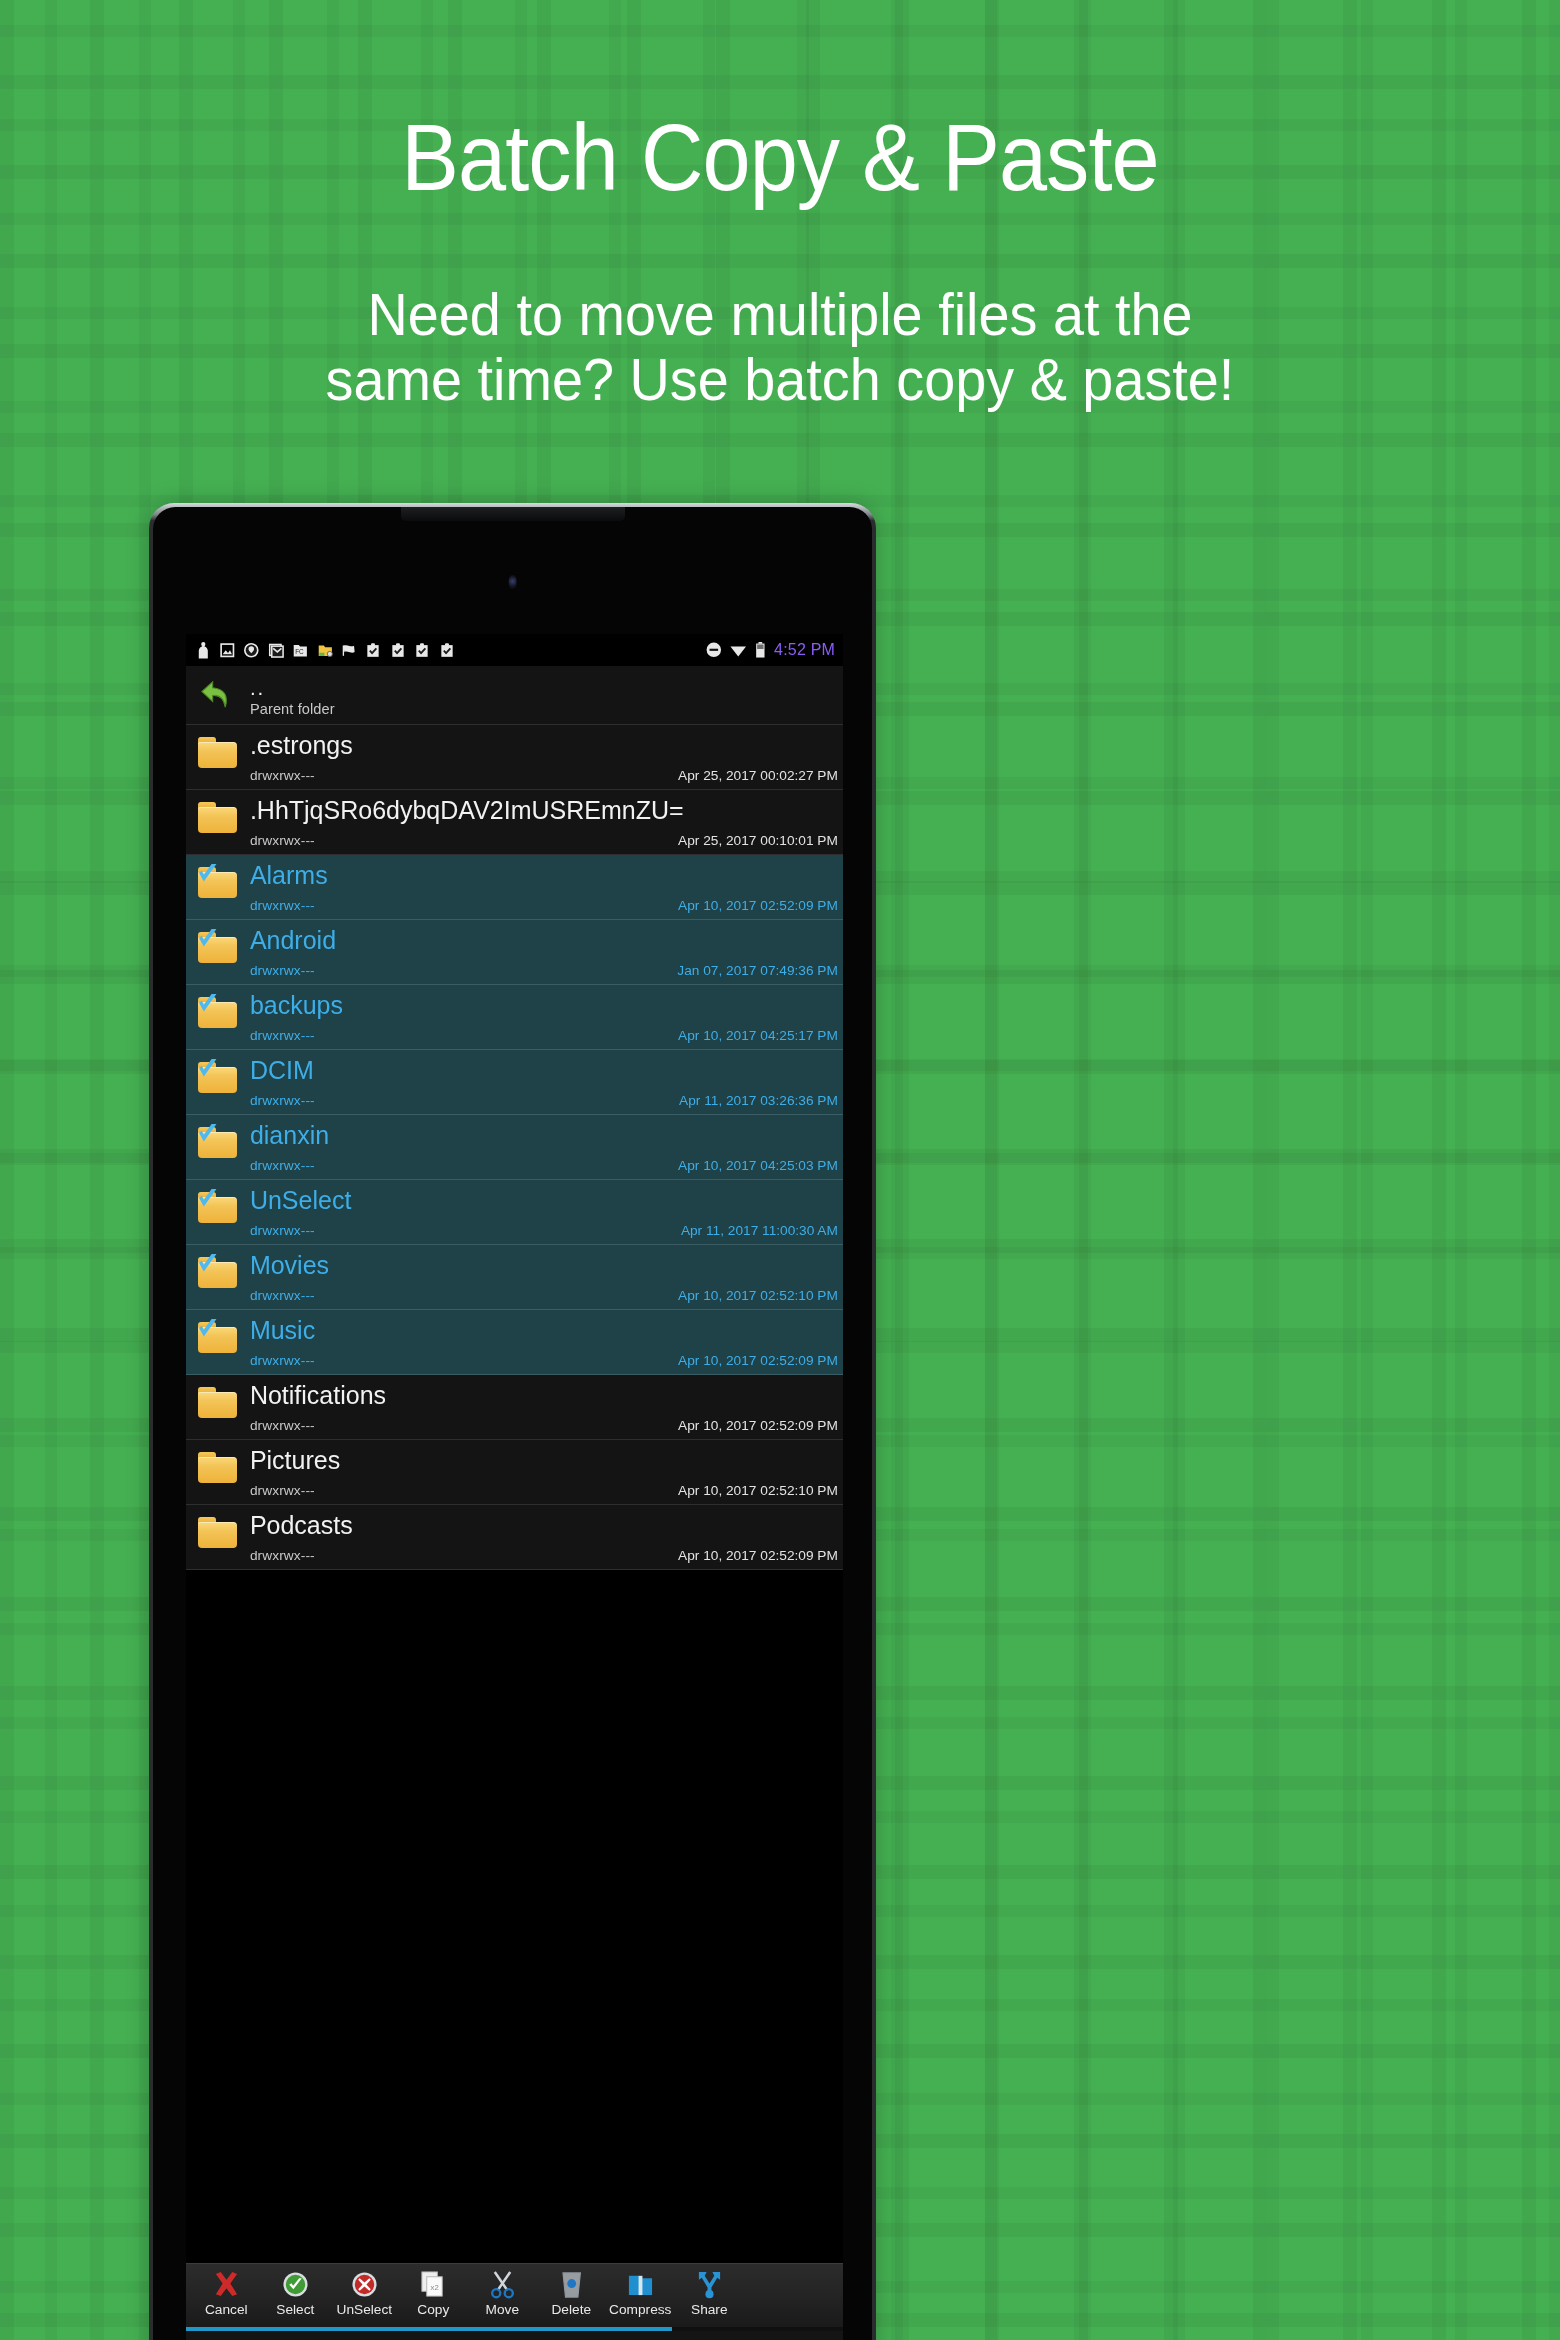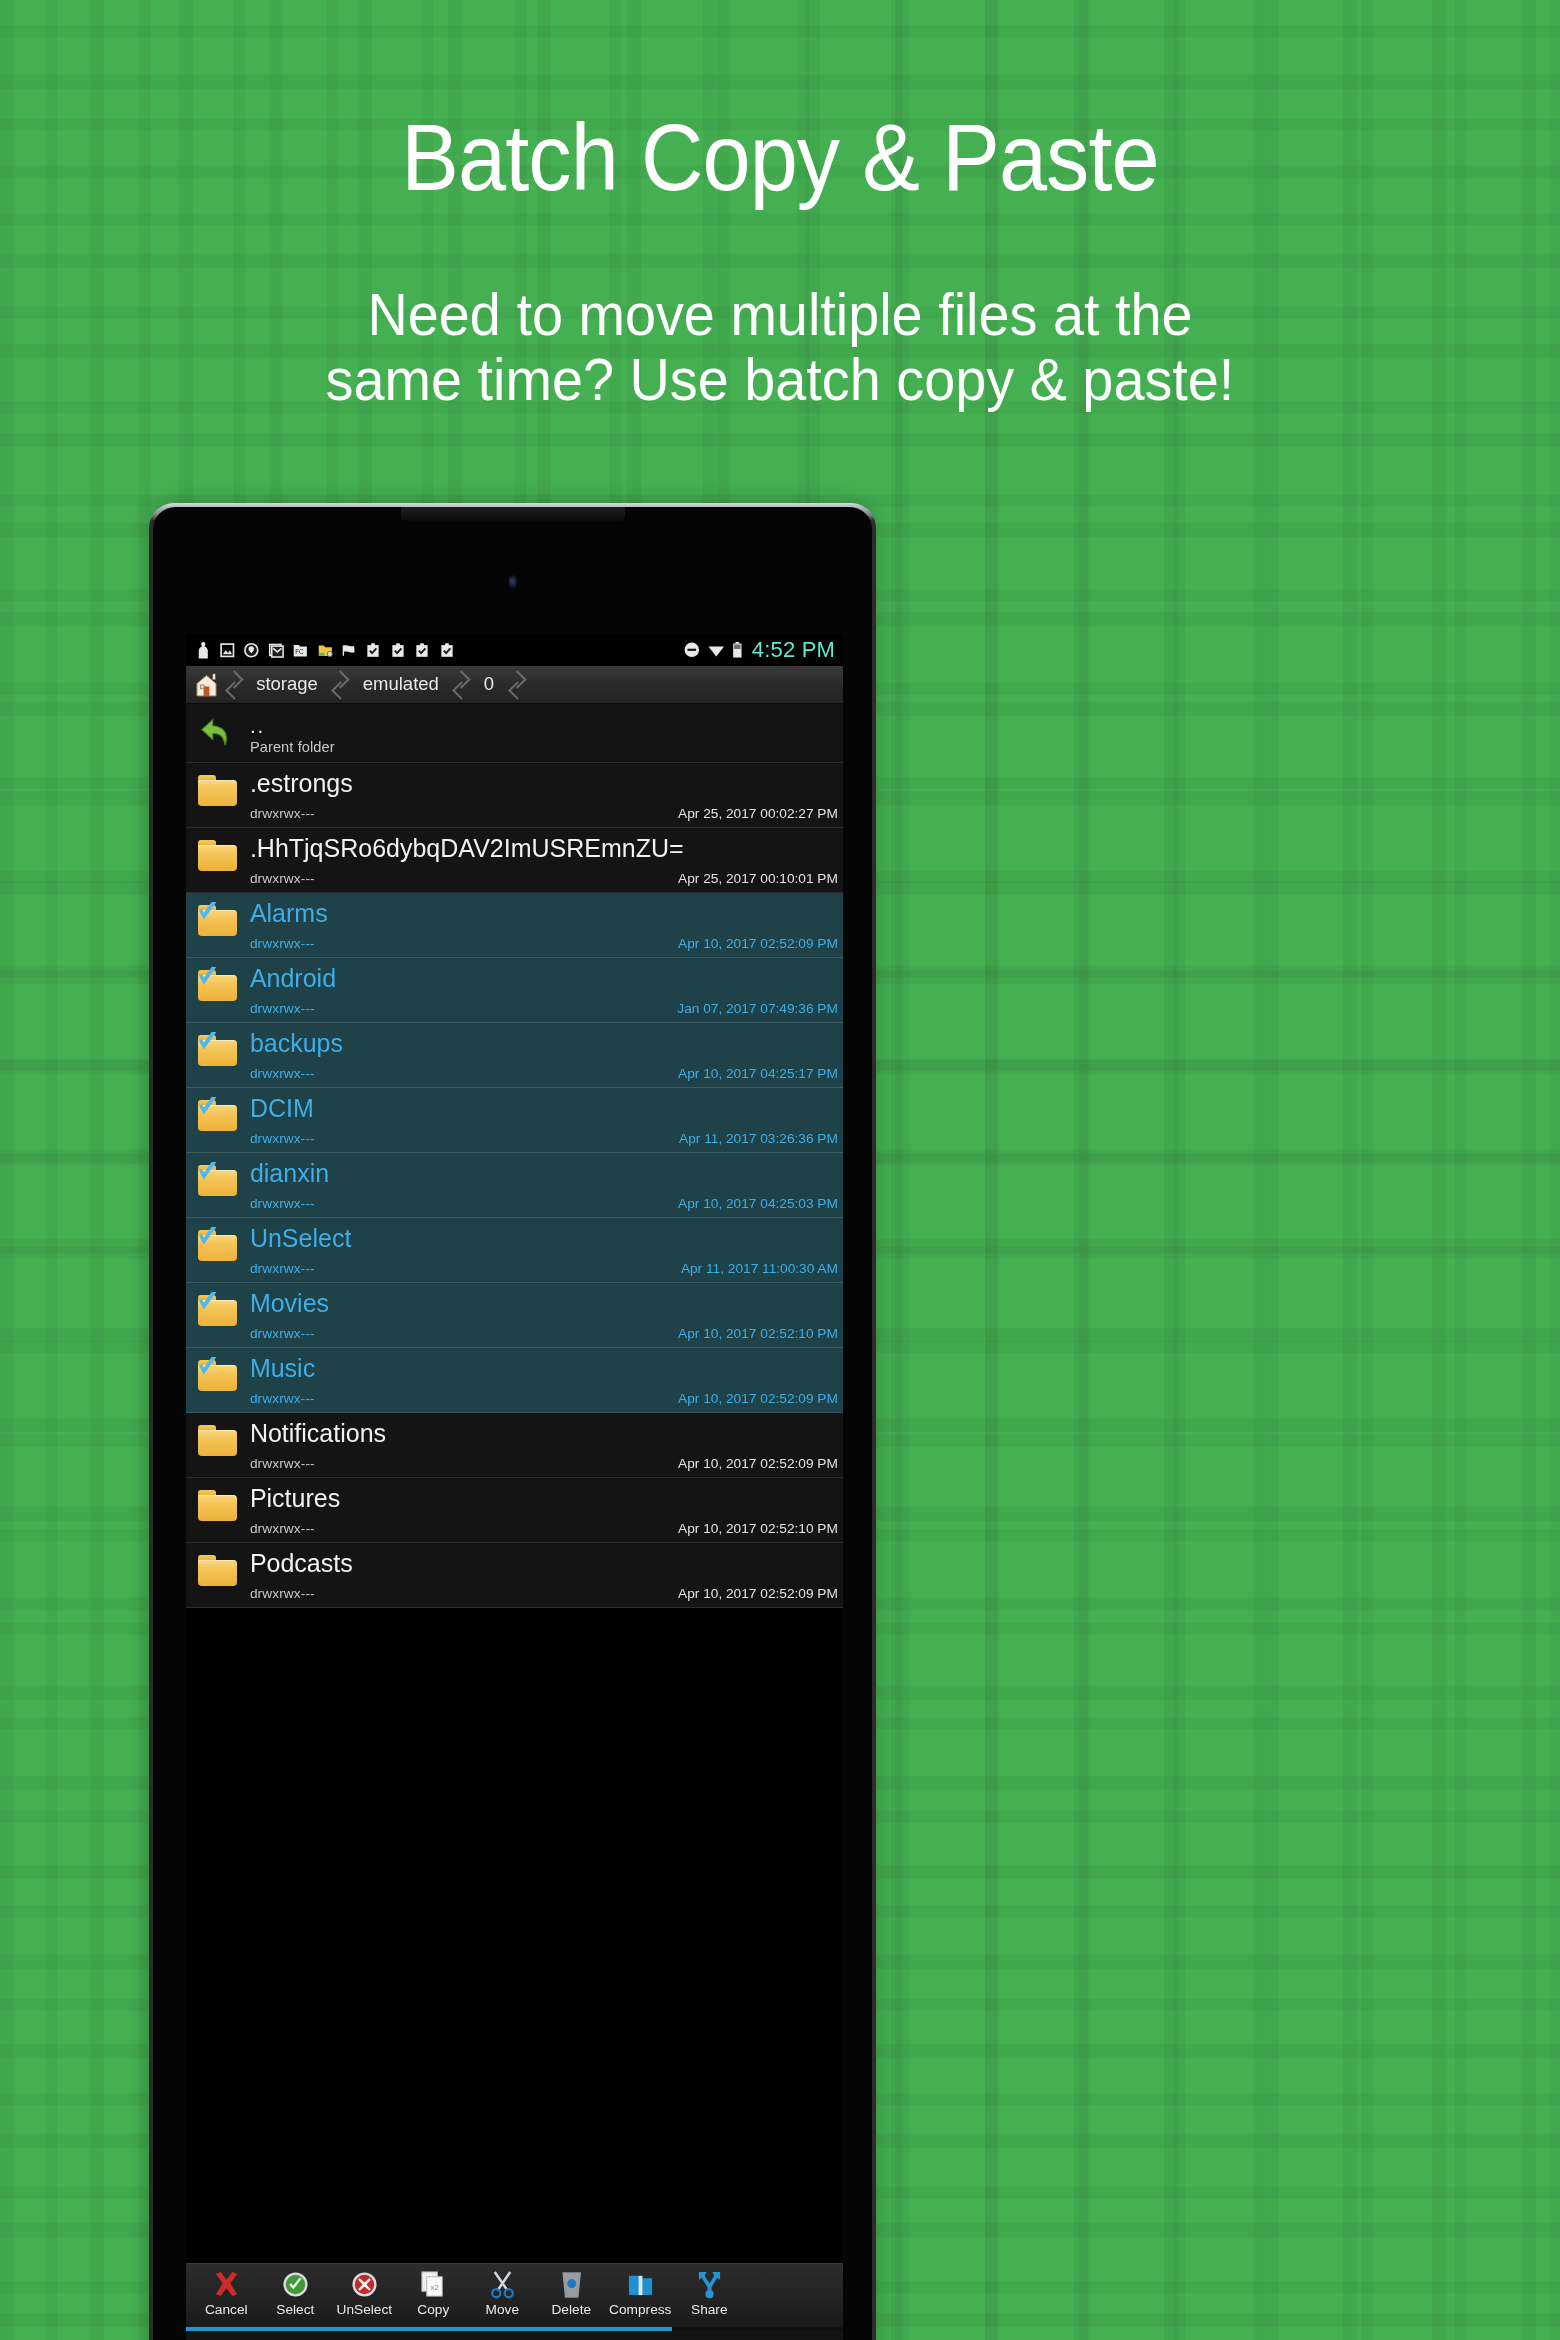--- a/index.html
+++ b/index.html
@@ -99,21 +99,21 @@
   #status-bar{
     height:32px;
     background:#000;
     display:flex; align-items:center;
     padding:0 7.8px 0 8.8px;
     color:#ffffff;
   }
   #status-icons{ display:flex; align-items:center; gap:7.8px; flex:1; }
   .st-ico{ width:16.6px; height:18.5px; display:block; }
   #status-right{ display:flex; align-items:center; gap:6.8px; }
-  #status-time{ font-size:22px; color:#5eead4; letter-spacing:0.2px; margin-left:2px; }
+  #status-time{ font-size:16px; color:#8b5cf6; letter-spacing:0.2px; margin-left:2px; }
 
   
   #breadcrumb{
     height:38px;
     background:linear-gradient(180deg,#3a3a3a 0%,#2b2b2b 48%,#222 100%);
     display:flex; align-items:center;
     border-bottom:1px solid #0b0b0b;
     position:relative;
   }
   #bc-home{
@@ -326,37 +326,20 @@
           </svg>
           <svg width="10.7" height="18.5" viewBox="0 0 11 19">
             <rect x="3.6" y="1" width="3.8" height="1.8" fill="#e8e8e8"></rect>
             <rect x="1.2" y="2.6" width="8.6" height="14.4" fill="#e8e8e8"></rect>
             <rect x="2.2" y="3.6" width="6.6" height="4.6" fill="#6d6d6d"></rect>
           </svg>
           <span id="status-time">4:52 PM</span>
         </div>
       </div>
 
-      <div id="breadcrumb">
-        <div id="bc-home">
-          <svg width="25" height="27" viewBox="0 0 26 28">
-            <path fill="#f2ece3" stroke="#8c6a4a" stroke-width="1" d="M3 13L13 4.5 23 13v13H3z"></path>
-            <rect x="10" y="16" width="6" height="10" fill="#c2551f"></rect>
-            <rect x="6.5" y="14.5" width="4" height="4" fill="#cfd9e2" stroke="#8c6a4a" stroke-width=".7"></rect>
-            <rect x="19.5" y="3" width="2.6" height="6" fill="#f2ece3" stroke="#8c6a4a" stroke-width=".7"></rect>
-          </svg>
-        </div>
-        <div class="bc-sep"></div>
-        <div class="bc-crumb">storage</div>
-        <div class="bc-sep"></div>
-        <div class="bc-crumb">emulated</div>
-        <div class="bc-sep"></div>
-        <div class="bc-crumb">0</div>
-        <div class="bc-sep"></div>
-      </div>
 
       <div id="file-list">
 
         <div class="row" id="row-parent">
           <div class="ico">
             <svg width="39" height="35" viewBox="0 0 40 36">
               <path fill="#7ac143" stroke="#4e8a22" stroke-width="1.2" d="M15 4 L4 14 L15 24 L15 18 Q26 17 28 30 Q33 12 15 10 Z"></path>
             </svg>
           </div>
           <div class="name">..</div>

